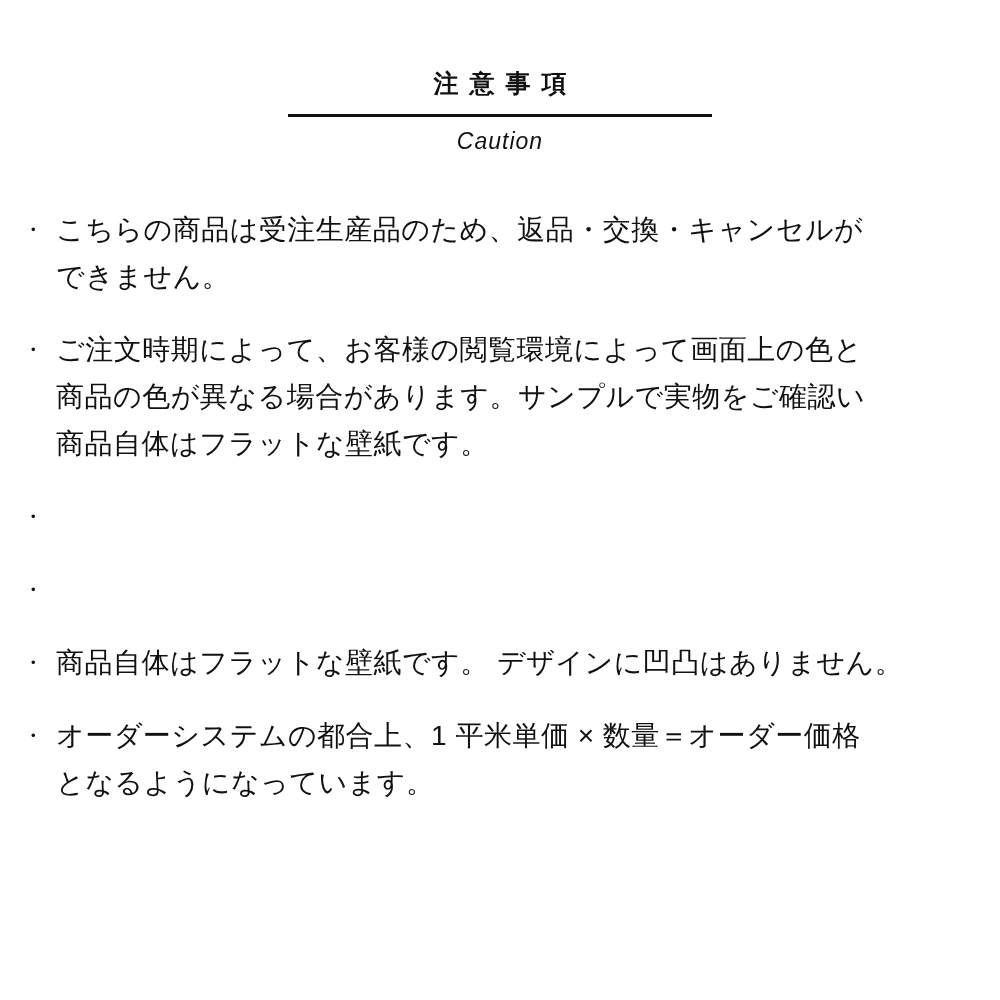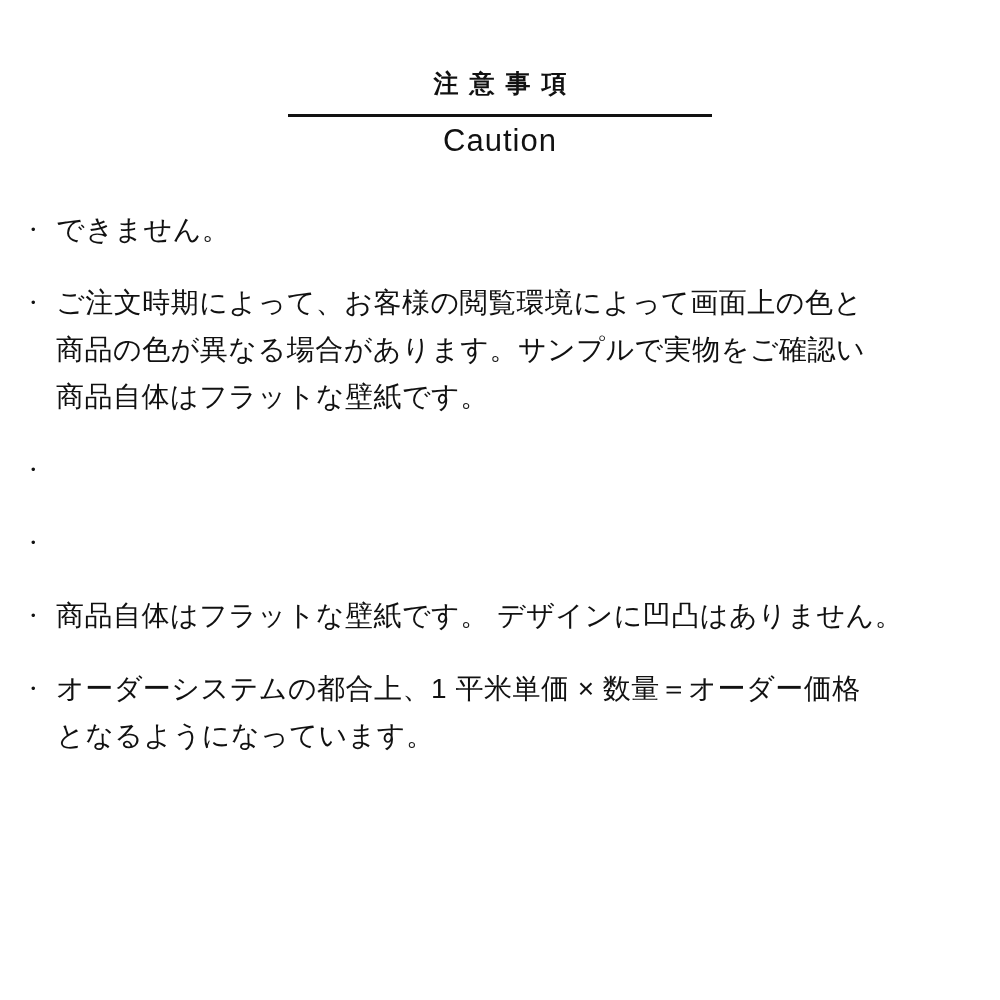--- a/index.html
+++ b/index.html
@@ -33,22 +33,23 @@
     text-indent: 11px;
     color: var(--text);
   }
   .divider {
     width: 424px;
     height: 3px;
     background: var(--divider);
     margin: 12px auto 7px auto;
   }
   .subtitle {
-    font-size: 31px;
+    font-size: 23px;
     line-height: 34px;
+    font-style: italic;
     letter-spacing: 1px;
     color: var(--text);
   }
   .notes {
     margin-top: 48px;
     padding-left: 20px;
     padding-right: 20px;
     list-style: none;
   }
   .note {
@@ -84,20 +85,21 @@
     <div class="title">注意事項</div>
     <div class="divider"></div>
     <div class="subtitle">Caution</div>
   </div>
 
   <ul class="notes">
 
     <li class="note">
       <span class="bullet">・</span>
       <span class="note-text">
+        <span class="line">こちらの商品は受注生産品のため、返品・交換・キャンセルが</span>
         <span class="line">できません。</span>
       </span>
     </li>
 
     <li class="note">
       <span class="bullet">・</span>
       <span class="note-text">
         <span class="line">ご注文時期によって、お客様の閲覧環境によって画面上の色と</span>
         <span class="line">商品の色が異なる場合があります。サンプルで実物をご確認い</span>
         <span class="line">商品自体はフラットな壁紙です。</span>

